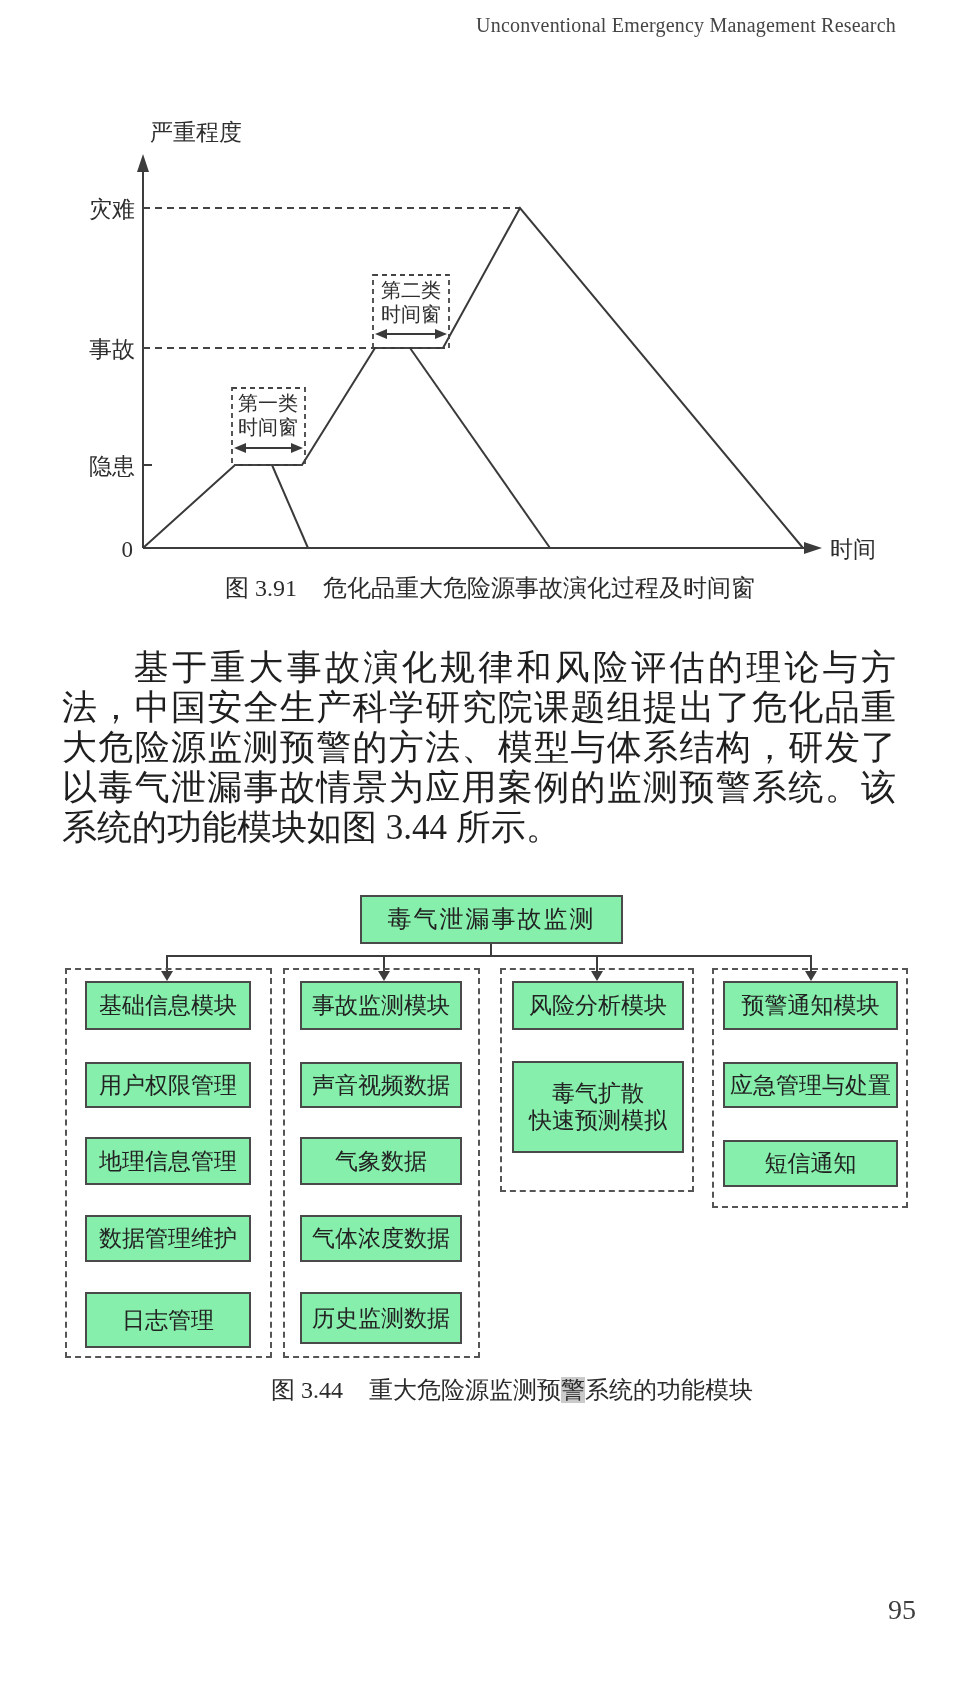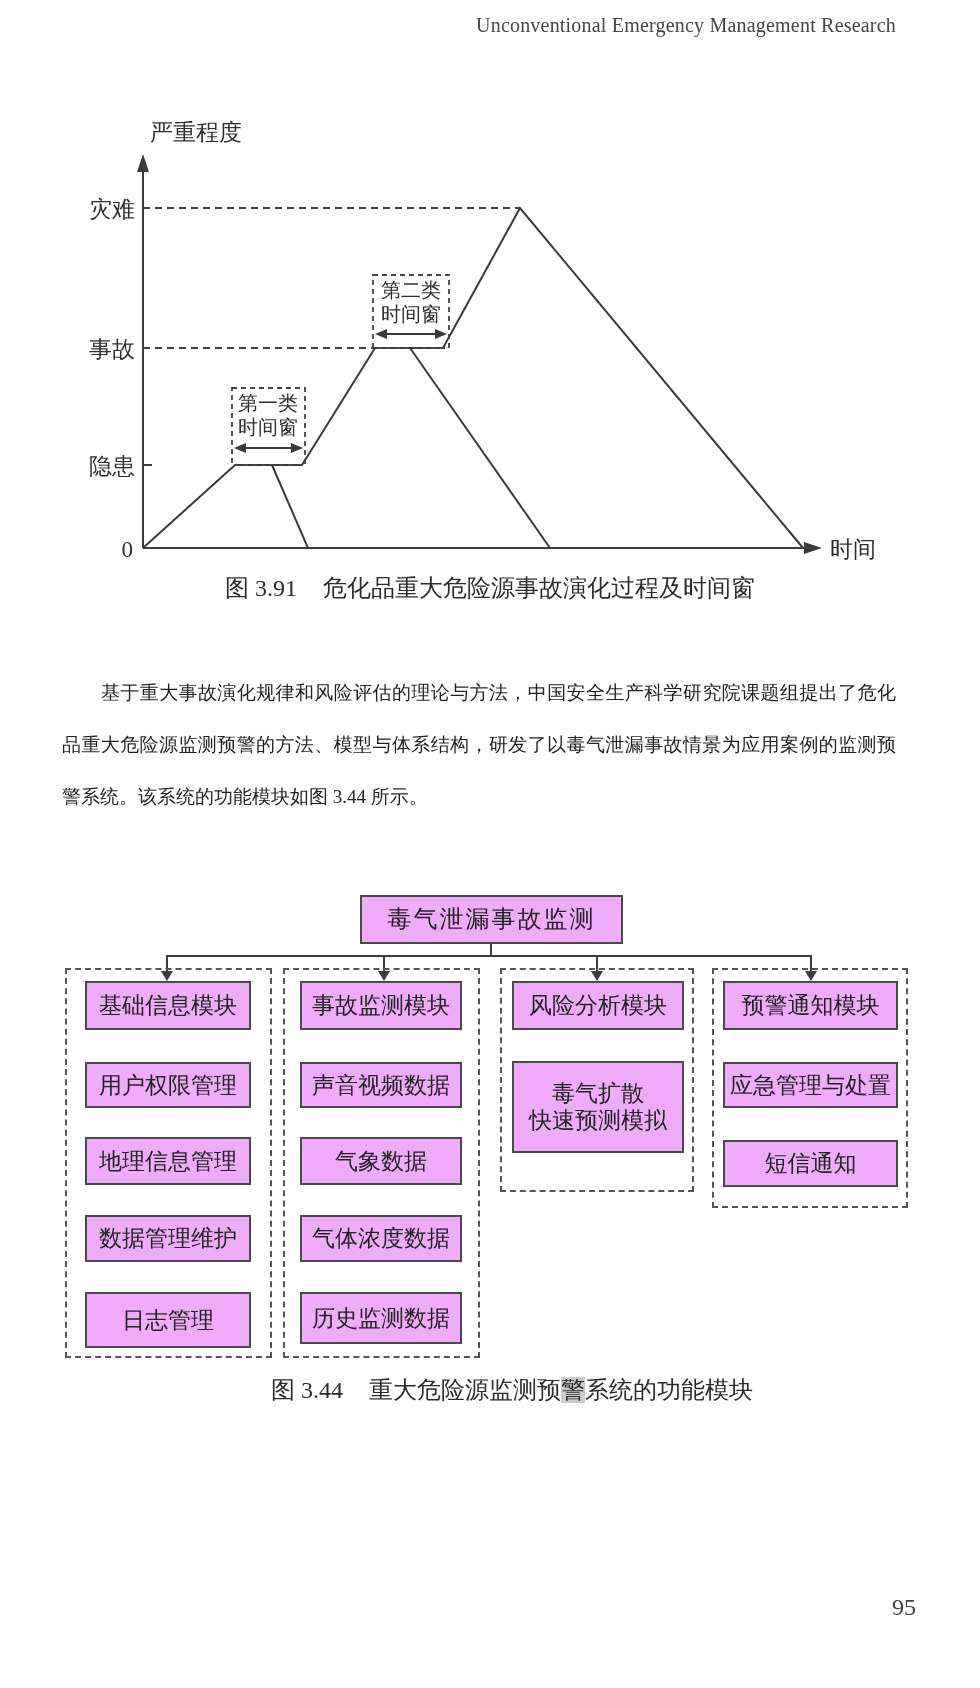--- a/index.html
+++ b/index.html
@@ -11,44 +11,44 @@
     font-family:"Liberation Serif","DejaVu Serif",serif;
     color:#262626;
     overflow:hidden;
   }
   .running-head{
     position:absolute;top:14px;right:84px;
     font-size:20px;color:#454545;letter-spacing:0.2px;
   }
   .page-number{
     position:absolute;top:1594px;right:64px;
-    font-size:24px;color:#3d3d3d;
+    font-size:28px;color:#3d3d3d;
   }
   
   .chart-343{position:absolute;left:0;top:0;}
   .chart-343 text{fill:#2e2e2e;font-family:"Liberation Serif","DejaVu Serif",serif;}
   .fig-caption{
     position:absolute;left:0;width:980px;
     text-align:center;font-size:24px;color:#2b2b2b;
     white-space:nowrap;
   }
   .cap343{top:572px;}
   .cap344{top:1374px;padding-left:22px;}
   .fig-caption .cap-label{margin-right:26px;}
   .smudge{background:rgba(158,158,158,0.55);}
   
   .body-par{
-    position:absolute;left:62px;top:667px;width:834px;
-    font-size:19px;line-height:52px;color:#1f1f1f;
+    position:absolute;left:62px;top:648px;width:834px;
+    font-size:35px;line-height:40px;color:#1f1f1f;
     text-align:justify;text-indent:2.05em;
   }
   
   .dg-box{
     position:absolute;box-sizing:border-box;
-    border:2px solid #4a4a4a;background:#f0abfc;
+    border:2px solid #4a4a4a;background:#86efac;
     display:flex;align-items:center;justify-content:center;
     font-size:23px;color:#222;text-align:center;line-height:27px;
     white-space:nowrap;
   }
   .dg-root{font-size:24px;letter-spacing:2px;}
   .dg-dashed{
     position:absolute;box-sizing:border-box;
     border:2px dashed #555;background:transparent;
   }
   .dg-line{position:absolute;background:#3c3c3c;}

